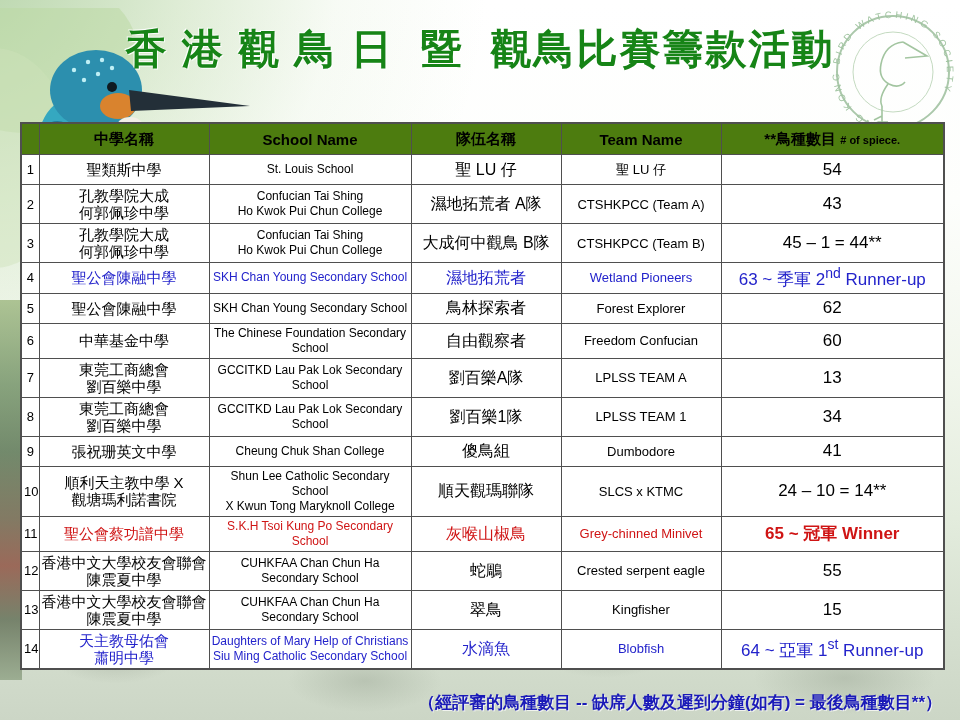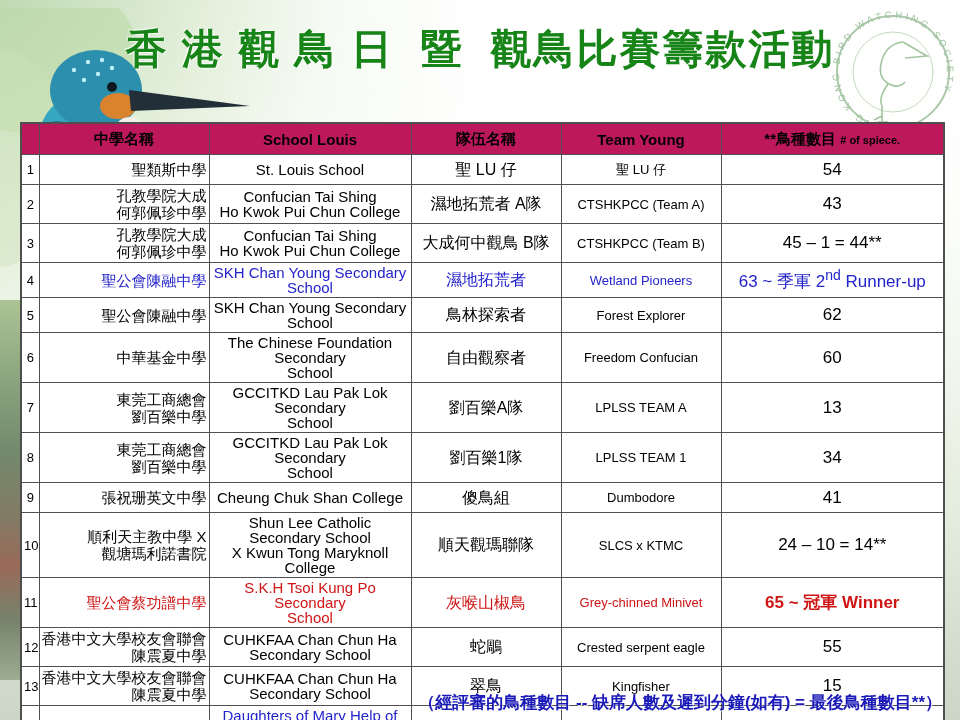--- a/index.html
+++ b/index.html
@@ -26,26 +26,26 @@
   .title-wrap{position:absolute;left:0;top:22px;width:100%;text-align:center;z-index:3;}
   .main-title{font-size:41px;font-weight:bold;color:#168416;white-space:pre;letter-spacing:2px;
     text-shadow:1px 1px 0 rgba(255,255,255,.9),-1px -1px 0 rgba(255,255,255,.9);}
   .sub-title{margin-top:6px;font-size:34px;font-weight:bold;color:#1c1ccd;
     text-shadow:1px 1px 0 rgba(255,255,255,.9);}
   .sub-underline{border-bottom:3px solid #1c1ccd;}
   
   .tbl-wrap{position:absolute;left:20px;top:122px;width:923px;z-index:2;}
   table{border-collapse:collapse;width:100%;table-layout:fixed;background:#fff;border:2px solid #4f4f4f;}
   td,th{border:1.5px solid #4f4f4f;text-align:center;vertical-align:middle;padding:2px 2px;overflow:hidden;}
-  thead th{background:#be185d;font-size:15px;font-weight:bold;color:#000;height:26px;}
+  thead th{background:#4d7c0f;font-size:15px;font-weight:bold;color:#000;height:26px;}
   thead .count-en{font-weight:bold;font-size:11px;}
   tbody tr{height:30px;}
   td.num{font-size:13px;color:#000;}
-  td.zh{font-size:15px;line-height:17px;white-space:pre-line;text-align:right;}
-  td.en{font-size:15px;line-height:15px;white-space:pre-line;}
+  td.zh{font-size:15px;line-height:17px;white-space:pre-line;}
+  td.en{font-size:12px;line-height:15px;white-space:pre-line;}
   td.tzh{font-size:16px;line-height:18px;}
   td.ten{font-size:13px;}
   td.res{font-size:17px;}
   td.res sup{font-size:14px;}
   tr.default{color:#000;}
   tr.blue{color:#2323cb;}
   tr.red{color:#cf1414;}
   tr.red td.res{font-weight:bold;}
   
   .footer-note{position:absolute;right:18px;bottom:6px;z-index:3;font-size:17px;font-weight:bold;color:#1a1ab8;
@@ -117,23 +117,23 @@
           <col style="width:170px">
           <col style="width:202px">
         <col style="width:150px">
           <col style="width:160px">
           <col style="width:223px">
       </colgroup>
       <thead>
         <tr>
           <th></th>
           <th>中學名稱</th>
-          <th>School Louis</th>
+          <th>School Name</th>
           <th>隊伍名稱</th>
-          <th>Team Young</th>
+          <th>Team Name</th>
           <th><span>**鳥種數目</span> <span class="count-en"># of spiece.</span></th>
         </tr>
       </thead>
       <tbody>
           <tr class="default">
             <td class="num">1</td>
             <td class="zh">聖類斯中學</td>
             <td class="en">St. Louis School</td>
             <td class="tzh">聖 LU 仔</td>
             <td class="ten">聖 LU 仔</td>

